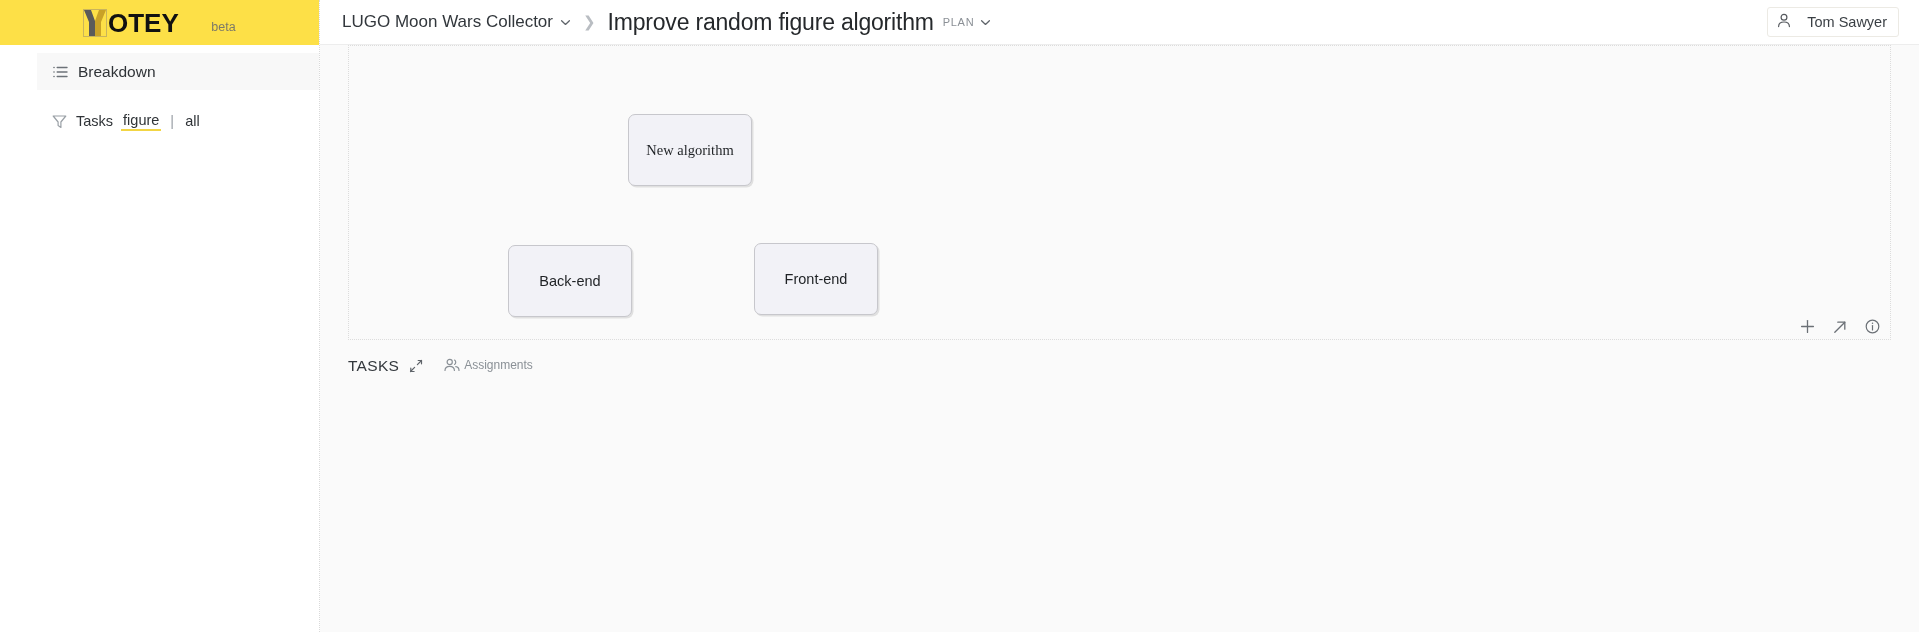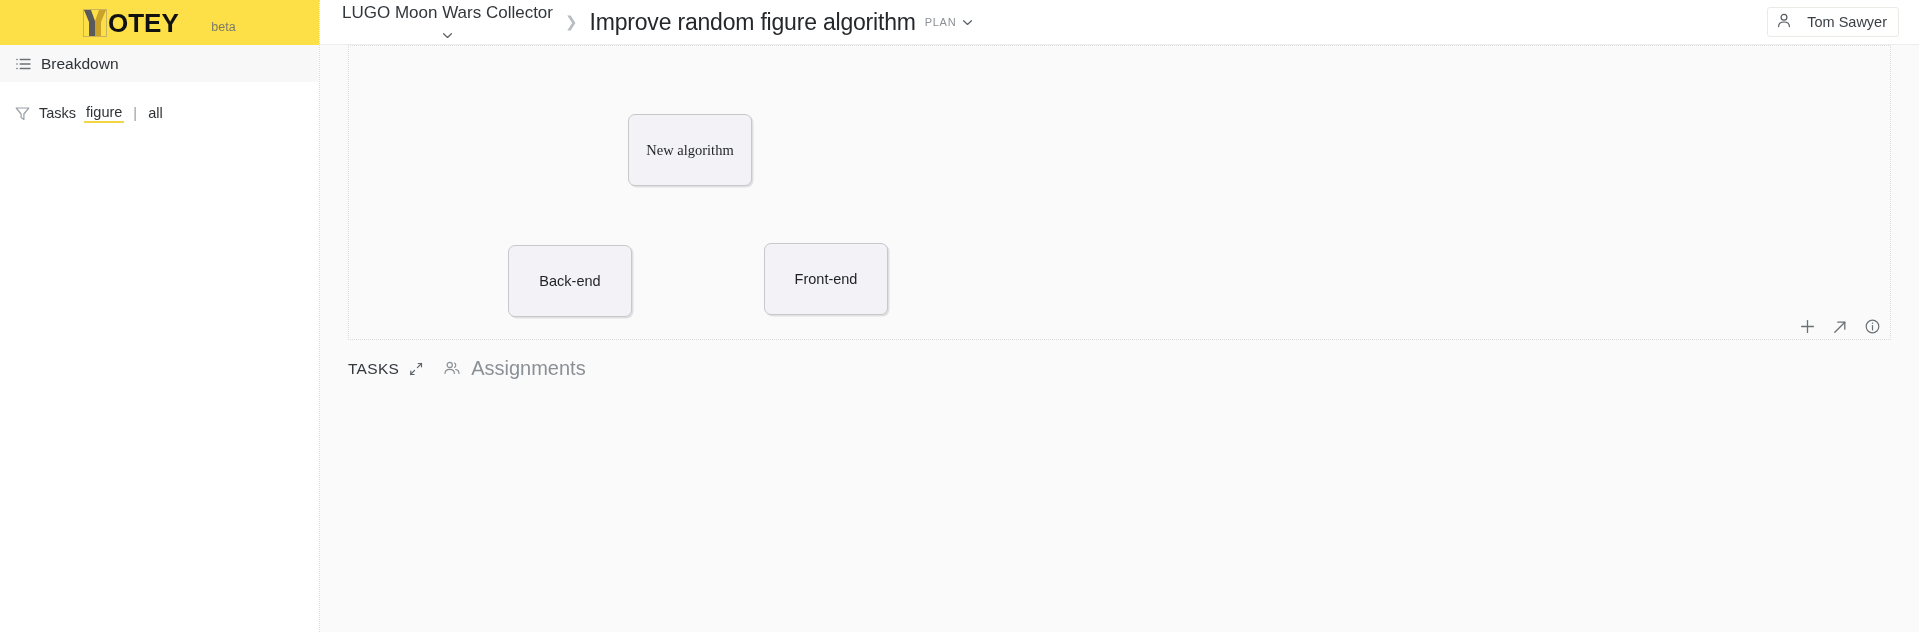--- a/index.html
+++ b/index.html
@@ -26,21 +26,21 @@
     display: flex; align-items: center; justify-content: center;
     gap: 7px;
   }
   .logo-wrap { display: flex; align-items: flex-end; gap: 6px; }
   .logo-mark { display: block; }
   .logo-beta {
     font-size: 12.5px; color: #7d7a68; letter-spacing: .1px;
     padding-bottom: 3px; font-family: "Liberation Sans", sans-serif;
   }
 
-  .side-list { padding-top: 0; }
+  .side-list { padding-top: 8px; margin-left: 37px; }
   .side-item {
     display: flex; align-items: center; gap: 10px;
     height: 37px; padding: 0 0 0 14px;
     font-size: 15.5px; color: #2f3337;
     cursor: pointer;
   }
   .side-item.active { background: #f8f8f8; }
   .side-ico { width: 17px; height: 17px; color: #6c7278; display: flex; align-items: center; justify-content: center; flex: 0 0 17px; }
   .side-ico svg { display: block; }
 
@@ -62,21 +62,21 @@
   .main { flex: 1 1 auto; height: 632px; background: #fafafa; position: relative; }
 
   .topbar {
     height: 45px; width: 100%;
     background: #ffffff;
     display: flex; align-items: center;
     padding: 0 20px 0 22px;
     border-bottom: 1px solid #ededed;
   }
   .crumb-proj {
-    font-size: 17px; color: #32373c; display: flex; align-items: center; gap: 7px; cursor: pointer; flex-direction: column;
+    font-size: 17px; color: #32373c; display: flex; align-items: center; gap: 7px; cursor: pointer;
   }
   .chev { color: #5f646a; display: flex; align-items: center; }
   .crumb-arrow { color: #b9bdc2; font-size: 15px; margin: 0 12px 0 12px; }
   .crumb-title {
     font-size: 23px; color: #25282b; font-weight: 400; letter-spacing: -.2px;
   }
   .crumb-plan {
     font-size: 11px; color: #8b9096; letter-spacing: .7px; margin-left: 9px;
     display: inline-flex; align-items: flex-end; gap: 6px; cursor: pointer;
   }
@@ -116,22 +116,22 @@
   .canvas-tools .tool { cursor: pointer; display: flex; align-items: center; justify-content: center; }
 
   
   .tasks-bar {
     display: flex; align-items: center; gap: 10px;
     padding: 17px 0 0 28px;
   }
   .tasks-title { font-size: 15.5px; color: #33383d; letter-spacing: .3px; }
   .tasks-collapse { color: #5f646a; cursor: pointer; display: flex; align-items: center; }
   .assign {
-    display: flex; align-items: flex-start; gap: 11px; margin-left: 11px;
-    font-size: 20px; color: #8a9096; cursor: pointer;
+    display: flex; align-items: flex-start; gap: 4px; margin-left: 11px;
+    font-size: 12px; color: #8a9096; cursor: pointer;
   }
   .tasks-body { height: 240px; background: #fafafa; }
 </style>
 </head>
 <body>
 
 <div class="app">
 
   <aside class="sidebar">
 
@@ -223,21 +223,21 @@
       <div class="canvas">
 
         <div class="node" style="left:279px; top:68px; width:124px; height:72px;font-family:Liberation Serif, serif;">
           <span>New algorithm</span>
         </div>
 
         <div class="node" style="left:159px; top:199px; width:124px; height:72px;">
           <span>Back-end</span>
         </div>
 
-        <div class="node" style="left:415px; top:197px; width:124px; height:72px;">
+        <div class="node" style="left:405px; top:197px; width:124px; height:72px;">
           <span>Front-end</span>
         </div>
 
         <div class="canvas-tools">
           <span class="tool">
             <svg width="15" height="15" viewBox="0 0 15 15" fill="none" stroke="currentColor" stroke-width="1.3" stroke-linecap="round">
               <line x1="7.5" y1="1.6" x2="7.5" y2="13.4"></line>
               <line x1="1.6" y1="7.5" x2="13.4" y2="7.5"></line>
             </svg>
           </span>

